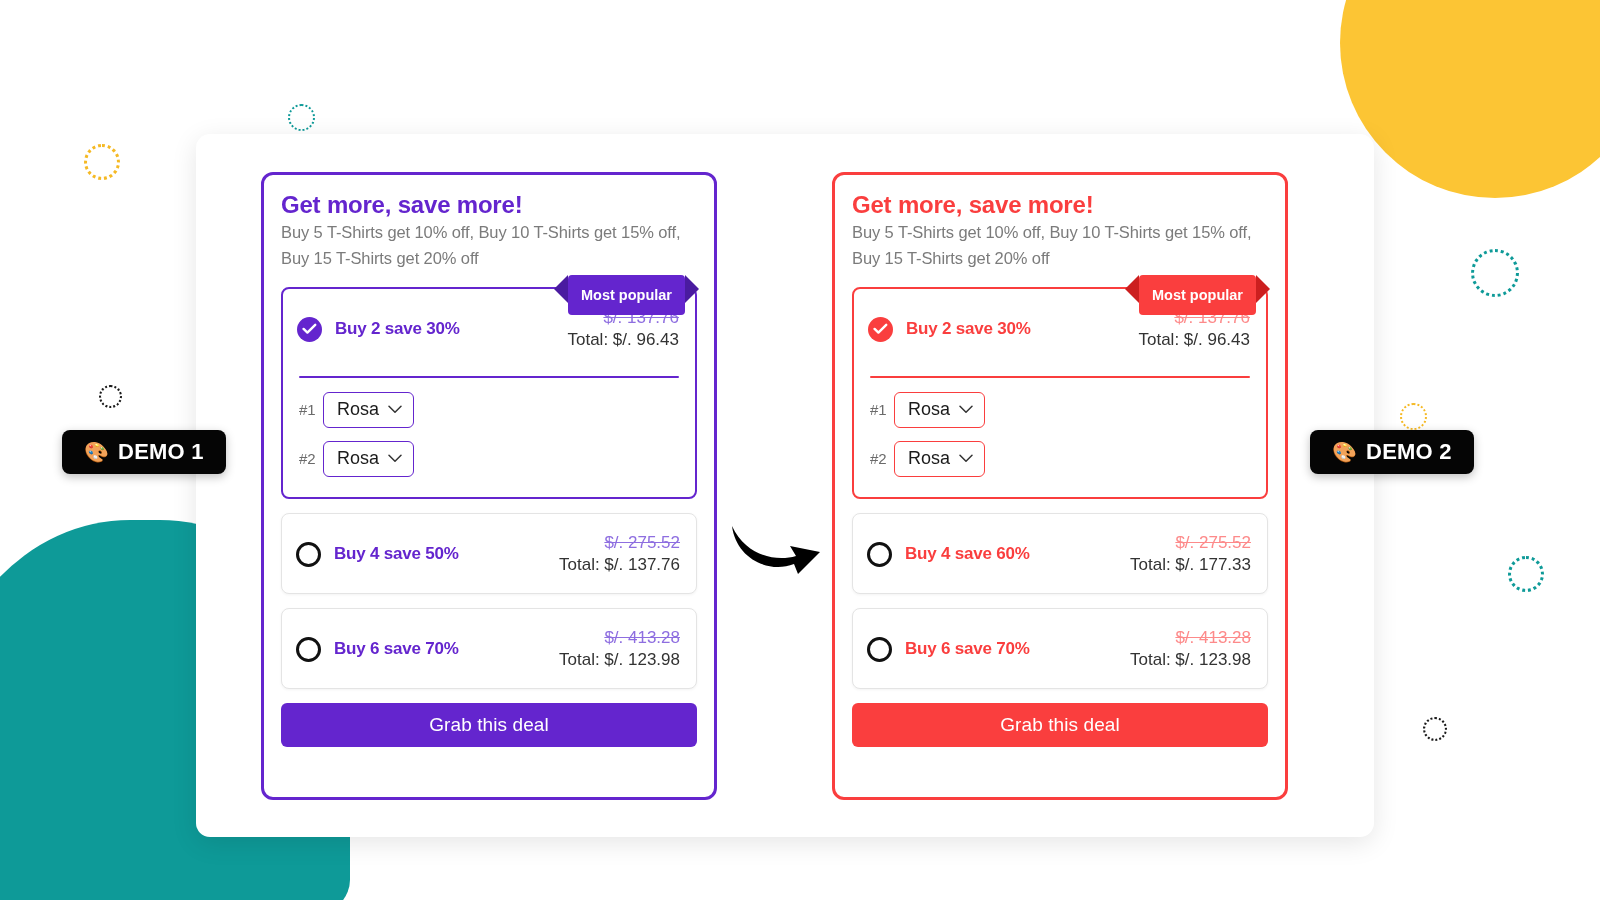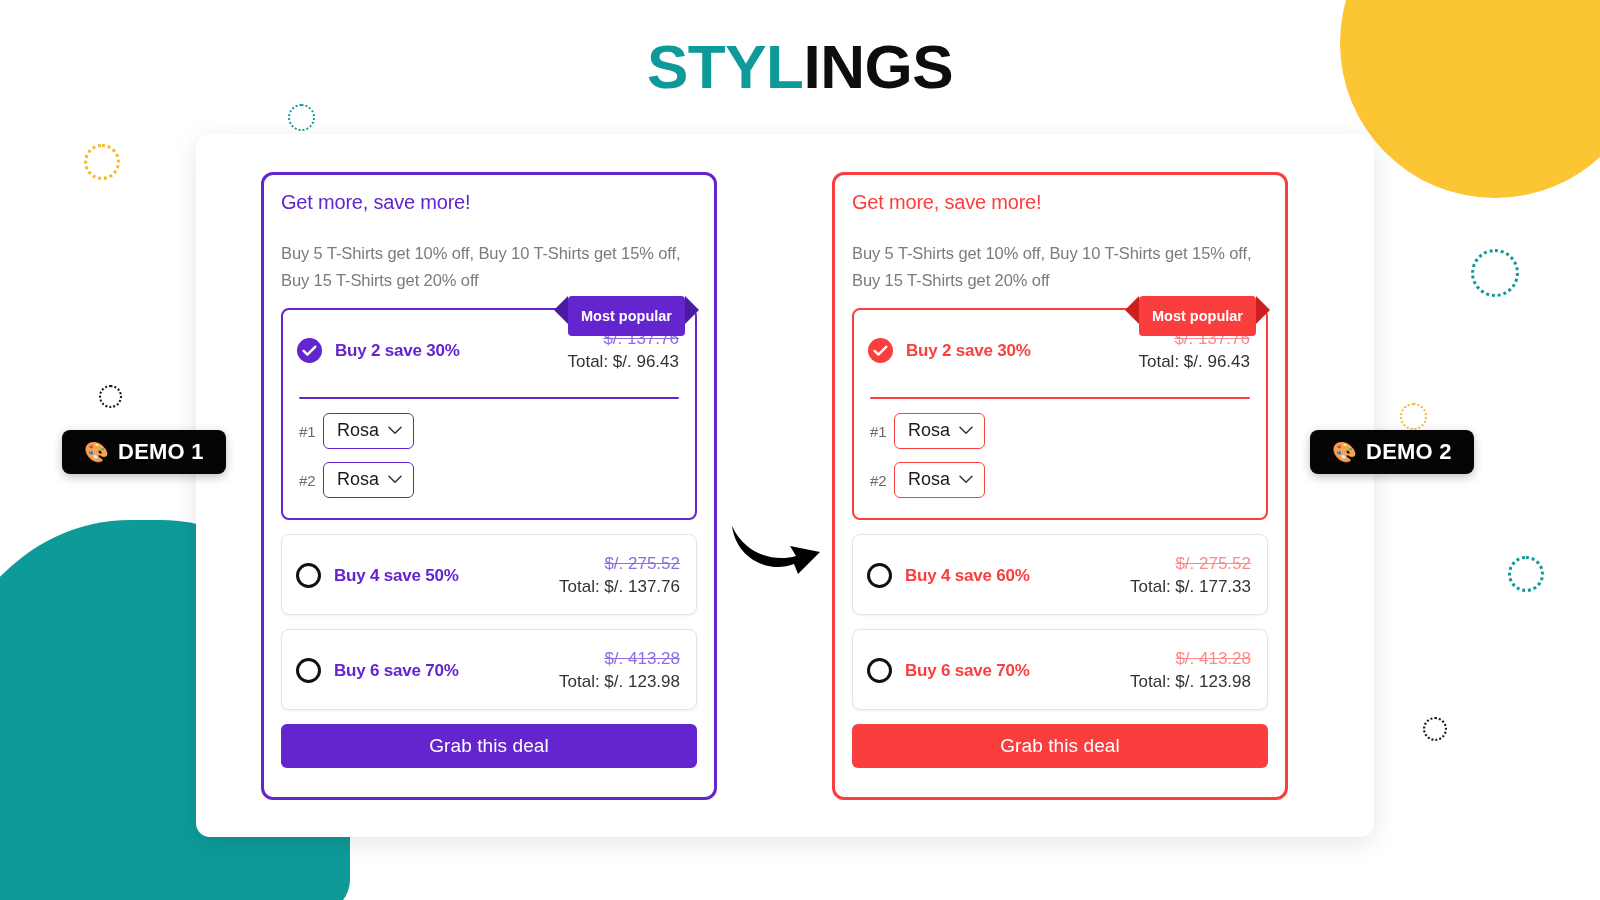--- a/index.html
+++ b/index.html
@@ -70,22 +70,22 @@
     background: #ffffff;
     border-radius: 12px;
     border: 3px solid;
   }
   #card-left  { left: 261px; top: 172px; width: 456px; height: 628px; border-color: #6425CE; }
   #card-right { left: 832px; top: 172px; width: 456px; height: 628px; border-color: #FA3E3E; }
 
   .card-inner { padding: 16px 17px 0 17px; }
 
   .card-title {
-    font-size: 20px; font-weight: 400; letter-spacing: -0.2px;
-    line-height: 1.15; margin-bottom: 26px;
+    font-size: 24px; font-weight: 700; letter-spacing: -0.2px;
+    line-height: 1.15; margin-bottom: 0;
   }
   #card-left  .card-title { color: #6425CE; }
   #card-right .card-title { color: #FA3E3E; }
 
   .card-sub {
     font-size: 16.5px; color: #7b7b7b; line-height: 1.62;
     letter-spacing: -0.1px;
     margin-bottom: 15px;
   }
 
@@ -205,23 +205,20 @@
   <div id="dots-layer">
       <div class="dotcircle" style="left: 288px; top: 104px; width: 27px; height: 27px; border-width: 2.5px; border-color: rgb(14, 154, 152);"></div>
       <div class="dotcircle" style="left: 84px; top: 144px; width: 36px; height: 36px; border-width: 3px; border-color: rgb(245, 185, 36);"></div>
       <div class="dotcircle" style="left: 99px; top: 385px; width: 23px; height: 23px; border-width: 2.5px; border-color: rgb(26, 26, 26);"></div>
       <div class="dotcircle" style="left: 1471px; top: 249px; width: 48px; height: 48px; border-width: 3px; border-color: rgb(14, 154, 152);"></div>
       <div class="dotcircle" style="left: 1400px; top: 403px; width: 27px; height: 27px; border-width: 2.5px; border-color: rgb(245, 185, 36);"></div>
       <div class="dotcircle" style="left: 1508px; top: 556px; width: 36px; height: 36px; border-width: 3px; border-color: rgb(14, 154, 152);"></div>
       <div class="dotcircle" style="left: 1423px; top: 717px; width: 24px; height: 24px; border-width: 2.5px; border-color: rgb(26, 26, 26);"></div>
     </div>
 
-  <h1 class="page-title">
-    <span class="t1">STYL</span><span class="t2">INGS</span>
-  </h1>
 
   <div class="panel"></div>
 
   <div class="demo-badge" id="demo1">
     <span class="emoji">🎨</span>
     <span>DEMO 1</span>
   </div>
   <div class="demo-badge" id="demo2">
     <span class="emoji">🎨</span>
     <span>DEMO 2</span>

